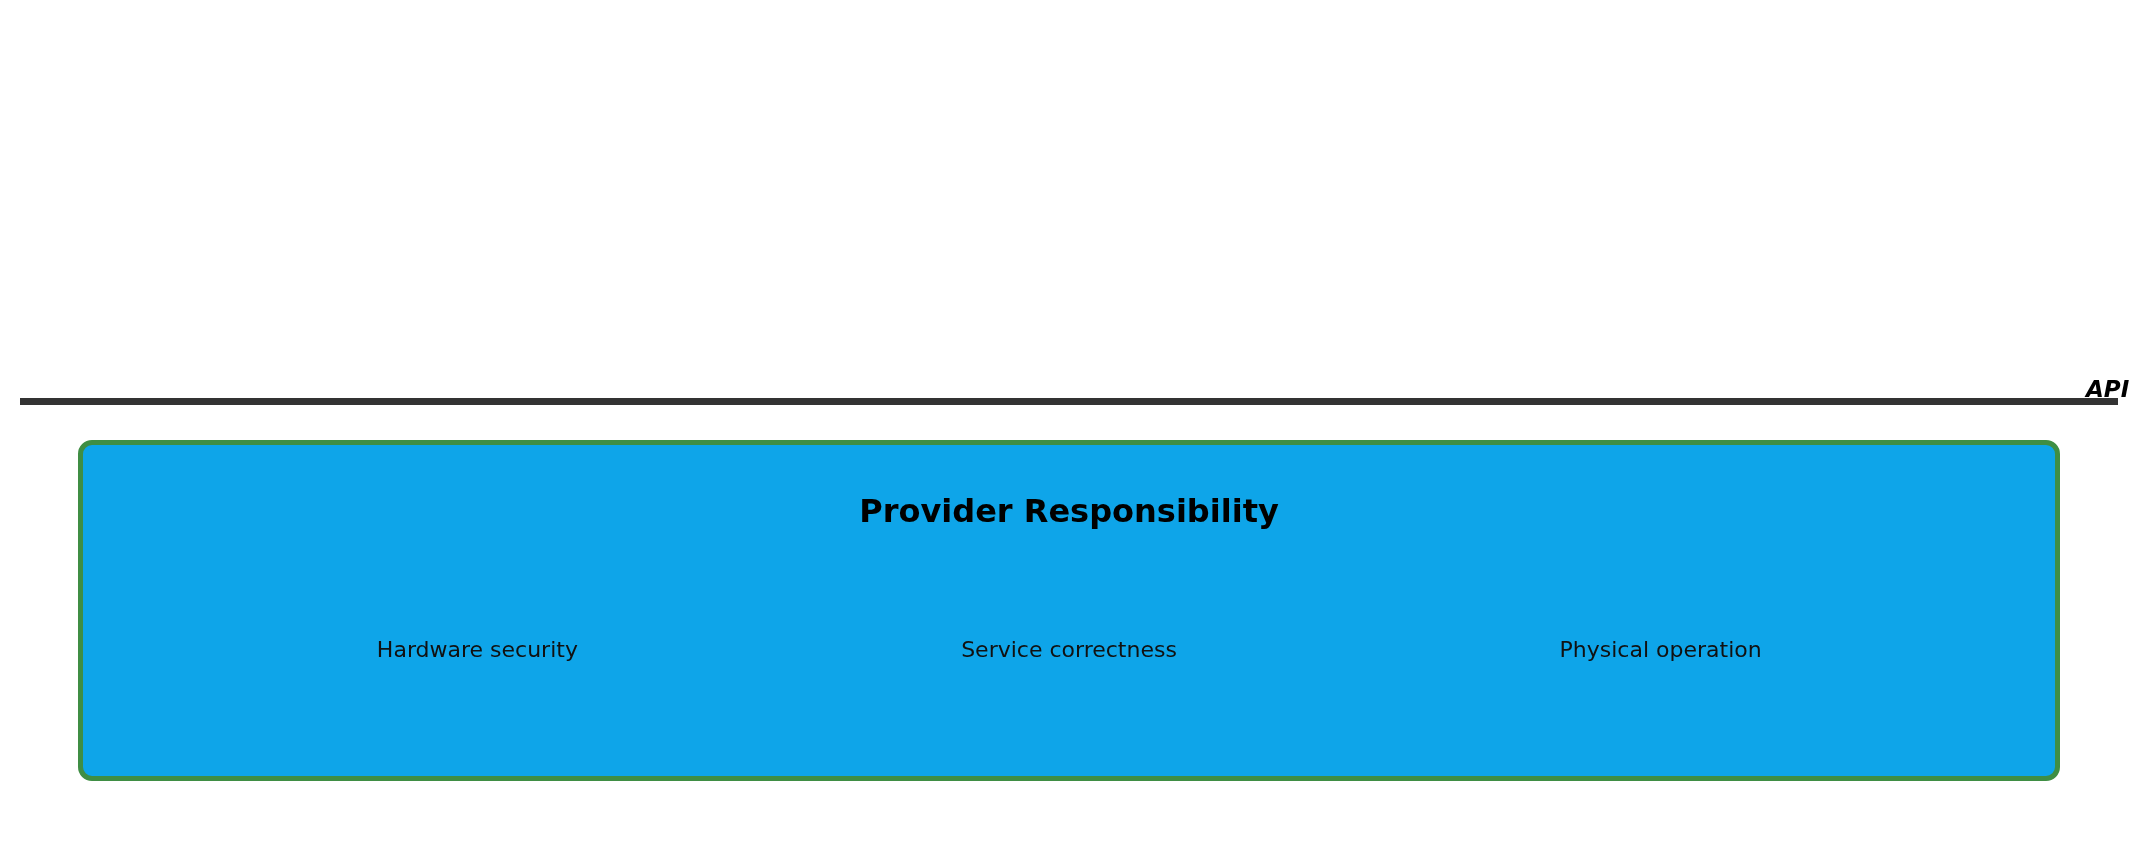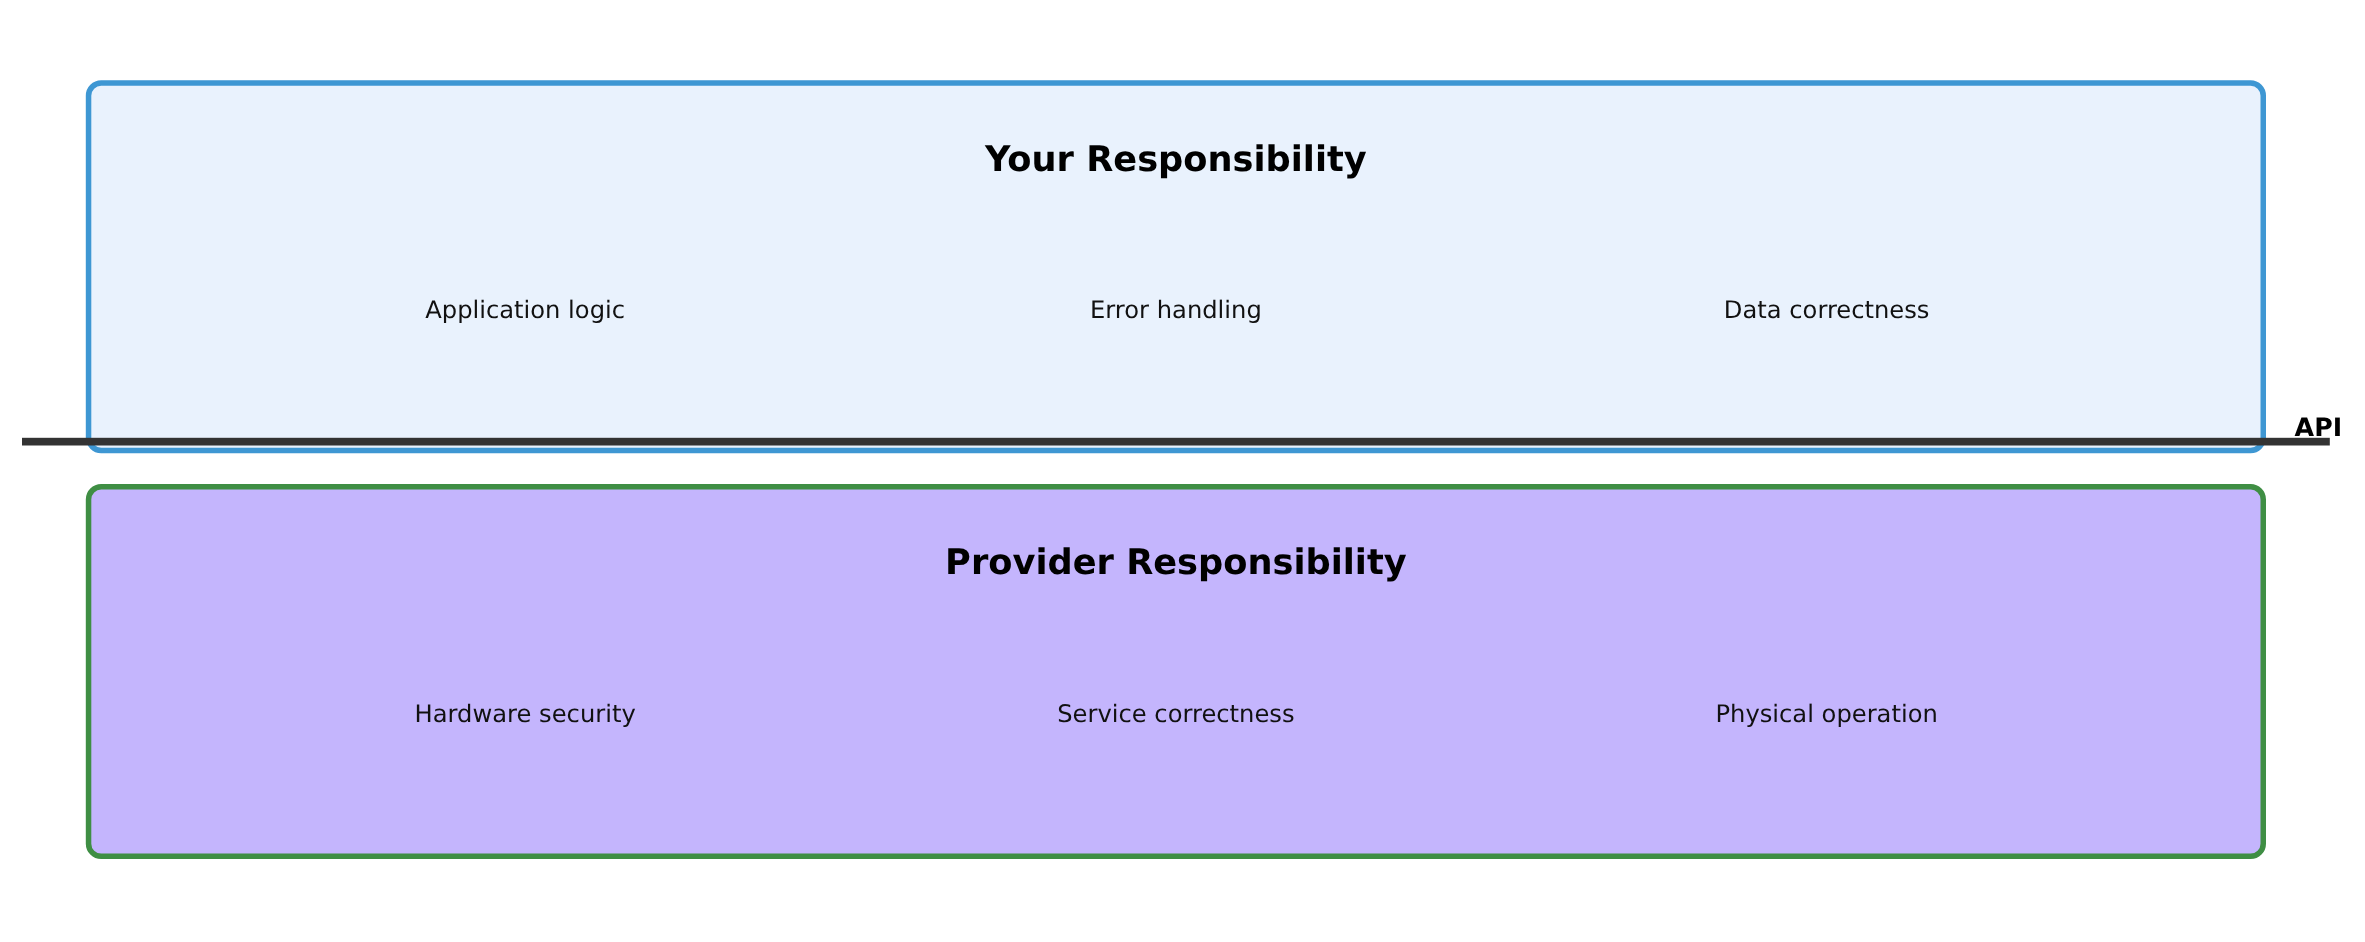--- a/index.html
+++ b/index.html
@@ -66,37 +66,32 @@
   }
   .api-label {
     position: absolute;
     left: 2086px;
     top: 378px;
     font-size: 23px;
     line-height: 23px;
     font-weight: bold;
     color: #000000;
     white-space: nowrap;
+    font-style: italic;
   }
 </style>
 </head>
 <body>
 
 <div class="canvas">
 
-  <section class="box box-your" style="background-color: rgb(233, 242, 253); border-color: rgb(62, 151, 211);">
-    <h2 class="box-title">Your Responsibility</h2>
-    <span class="item item-1">Application logic</span>
-    <span class="item item-2">Error handling</span>
-    <span class="item item-3">Data correctness</span>
-  </section>
 
   <div class="api-line" style="background-color: rgb(51, 51, 51);"></div>
   <div class="api-label">API</div>
 
-  <section class="box box-provider" style="background-color: #c4b5fd; border-color: rgb(63, 142, 68);">
+  <section class="box box-provider" style="background-color: #0ea5e9; border-color: rgb(63, 142, 68);">
     <h2 class="box-title">Provider Responsibility</h2>
     <span class="item item-1">Hardware security</span>
     <span class="item item-2">Service correctness</span>
     <span class="item item-3">Physical operation</span>
   </section>
 
 </div>
 
 </body></html>

